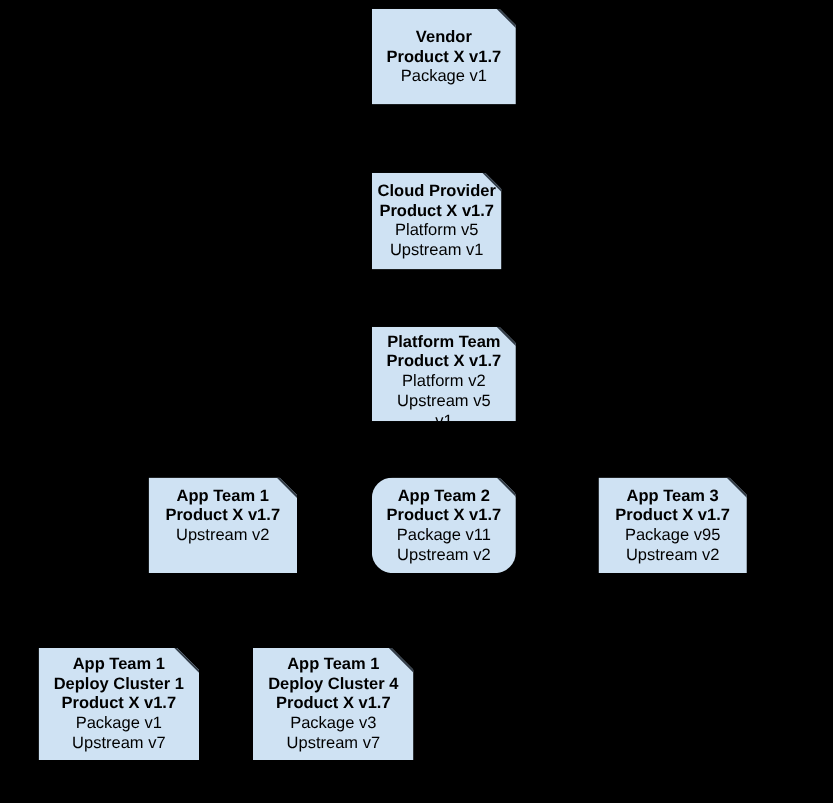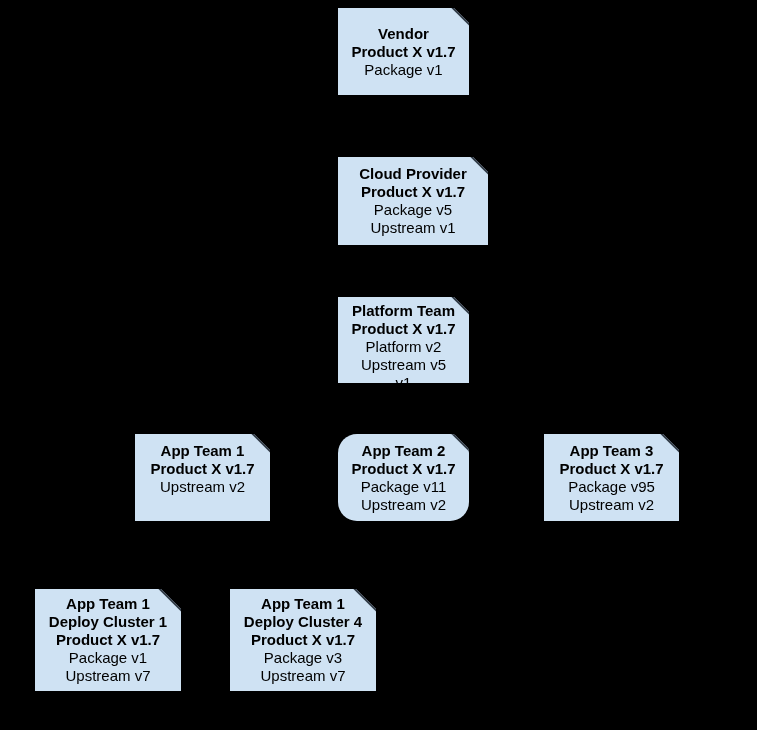--- a/index.html
+++ b/index.html
@@ -50,26 +50,26 @@
 
 <div id="canvas" style="background: rgb(0, 0, 0);">
     <div class="node" style="left: 338px; top: 8px; width: 131px; height: 87px; background: rgb(207, 226, 243); clip-path: polygon(0px 0px, calc(100% - 15px) 0px, 100% 15px, 100% 100%, 0px 100%);">
       <div class="fold-edge" style="width: 30px; right: -7.5px; top: 6.5px; background: rgb(49, 59, 70);"></div>
       <div class="text-wrap" style="padding-top: 17px;">
         <div class="line b">Vendor</div>
         <div class="line b">Product X v1.7</div>
         <div class="line">Package v1</div>
       </div>
     </div>
-    <div class="node" style="left: 338px; top: 157px; width: 150px; height: 88px; background: rgb(207, 226, 243); clip-path: polygon(0px 0px, calc(100% - 15px) 0px, 100% 15px, 100% 100%, 0px 100%);">
+    <div class="node" style="left: 338px; top: 157px; width: 118px; height: 88px; background: rgb(207, 226, 243); clip-path: polygon(0px 0px, calc(100% - 15px) 0px, 100% 15px, 100% 100%, 0px 100%);">
       <div class="fold-edge" style="width: 30px; right: -7.5px; top: 6.5px; background: rgb(49, 59, 70);"></div>
       <div class="text-wrap" style="padding-top: 8px;">
         <div class="line b">Cloud Provider</div>
         <div class="line b">Product X v1.7</div>
-        <div class="line">Package v5</div>
+        <div class="line">Platform v5</div>
         <div class="line">Upstream v1</div>
       </div>
     </div>
     <div class="node" style="left: 338px; top: 297px; width: 131px; height: 86px; background: rgb(207, 226, 243); clip-path: polygon(0px 0px, calc(100% - 15px) 0px, 100% 15px, 100% 100%, 0px 100%);">
       <div class="fold-edge" style="width: 30px; right: -7.5px; top: 6.5px; background: rgb(49, 59, 70);"></div>
       <div class="text-wrap" style="padding-top: 5px;">
         <div class="line b">Platform Team</div>
         <div class="line b">Product X v1.7</div>
         <div class="line">Platform v2</div>
         <div class="line">Upstream v5</div>

